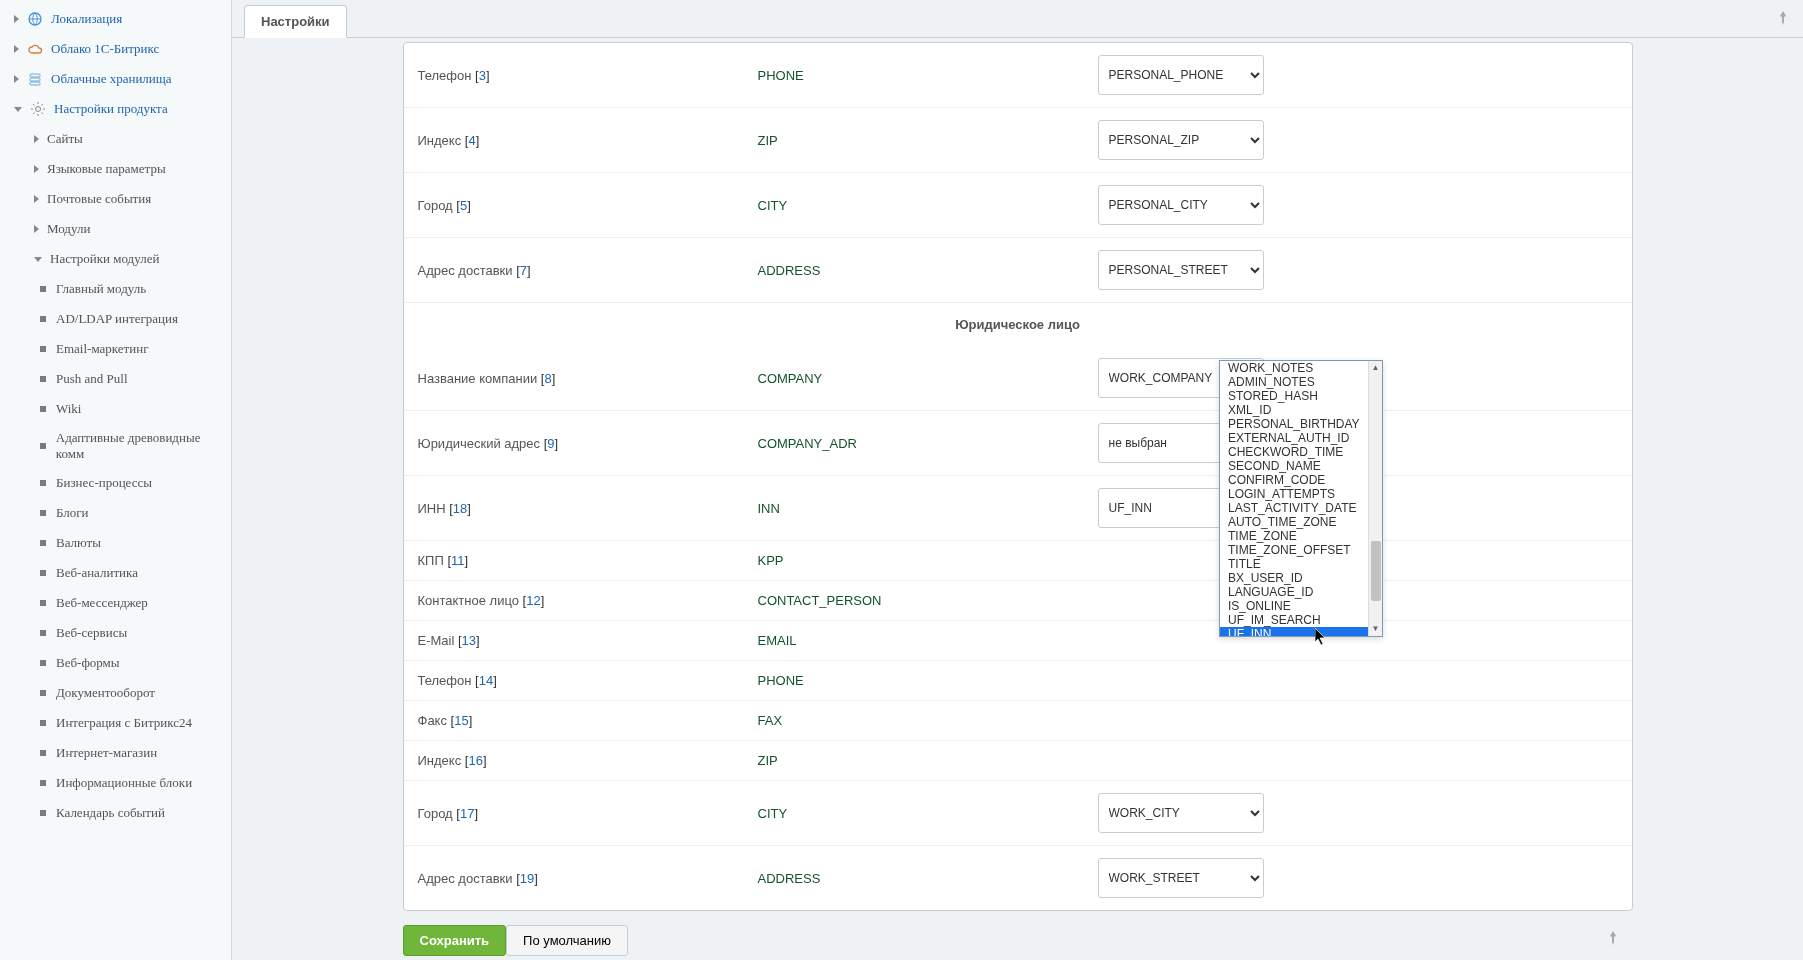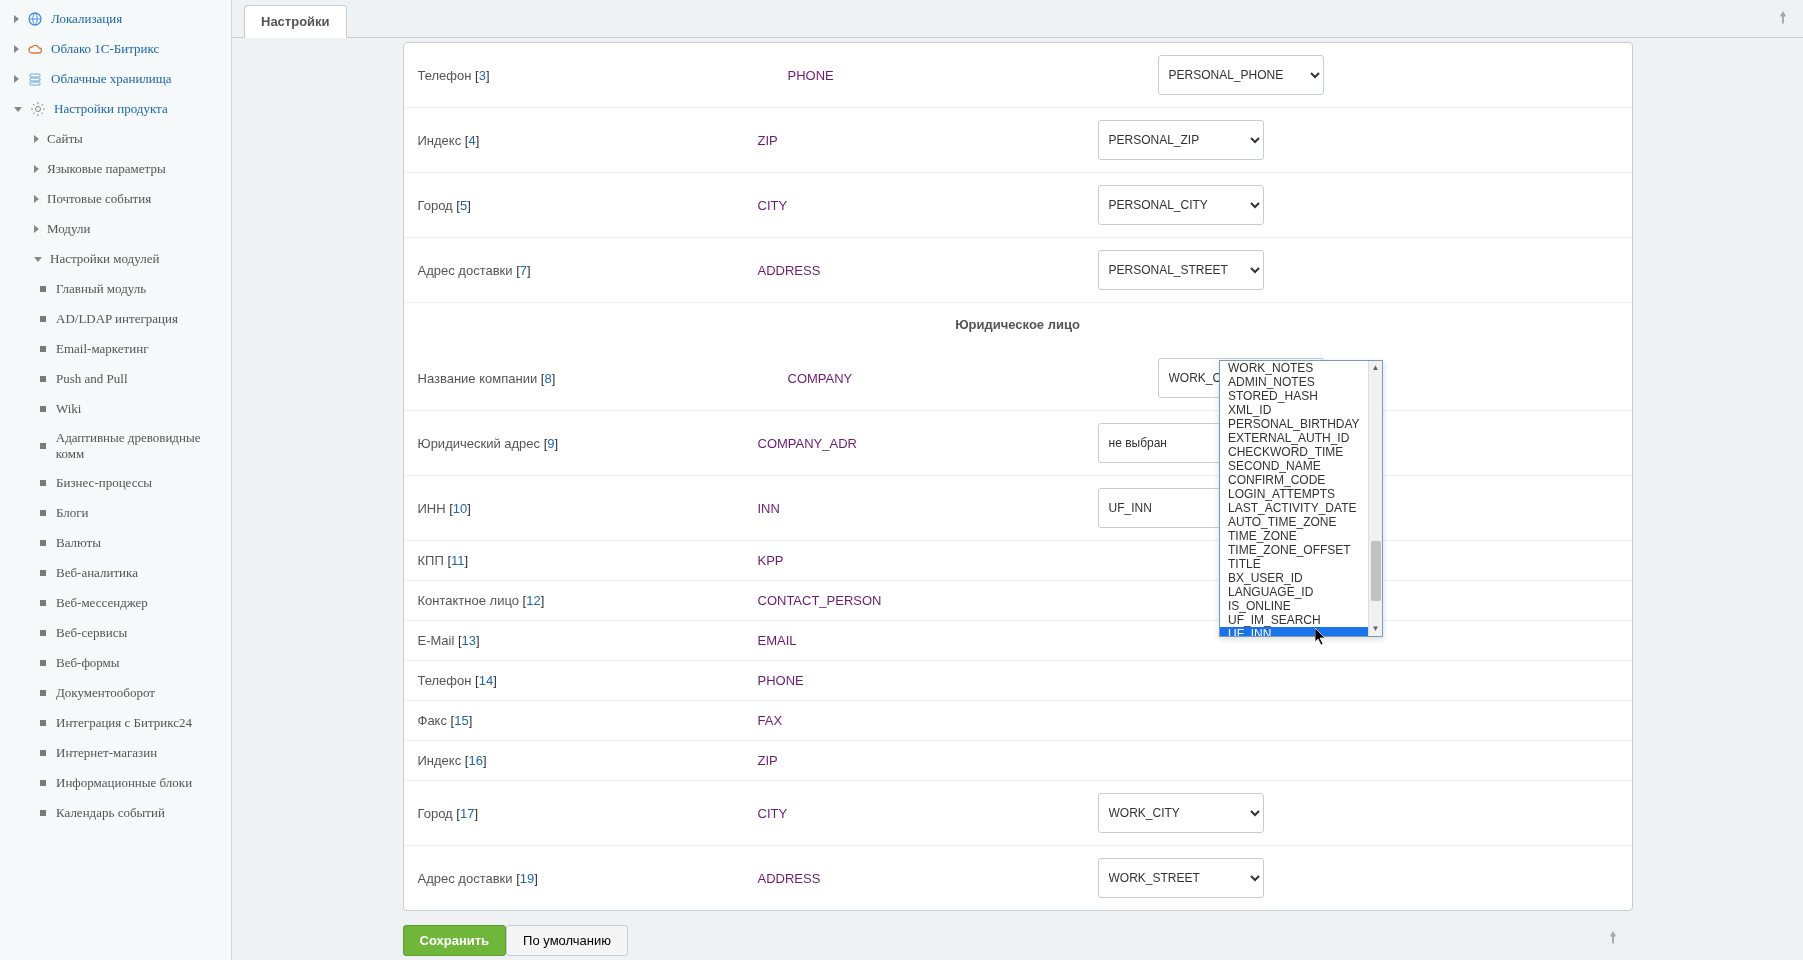--- a/index.html
+++ b/index.html
@@ -105,23 +105,23 @@
   margin: 0 auto;
   max-width: 1230px;
 }
 .row {
   display: flex;
   align-items: center;
   padding: 12px 14px;
   border-top: 1px solid #edeef0;
   position: relative;
 }
-.row:first-child { border-top: none; gap: 30px; }
+.row:first-child { border-top: none; }
 .col1 { width: 340px; }
-.col2 { width: 340px; color: #701a75; }
+.col2 { width: 340px; color: #14532d; }
 .col3 { flex: 1; }
 .num-link { color: #2067b0; text-decoration: none; }
 .section-header {
   text-align: center;
   font-weight: bold;
   color: #555;
   padding: 14px 0;
   border-top: 1px solid #edeef0;
 }
 select {
@@ -396,21 +396,21 @@
             <div class="col1"><span class="label-txt">Название компании </span>[<a href="#" class="num-link">8</a>]</div>
             <div class="col2">COMPANY</div>
             <div class="col3"><select><option>WORK_COMPANY</option></select></div>
           </div>
           <div class="row">
             <div class="col1"><span class="label-txt">Юридический адрес </span>[<a href="#" class="num-link">9</a>]</div>
             <div class="col2">COMPANY_ADR</div>
             <div class="col3"><select><option>не выбран</option></select></div>
           </div>
           <div class="row">
-            <div class="col1"><span class="label-txt">ИНН </span>[<a href="#" class="num-link">10</a>]</div>
+            <div class="col1"><span class="label-txt">ИНН </span>[<a href="#" class="num-link">18</a>]</div>
             <div class="col2">INN</div>
             <div class="col3"><select><option>UF_INN</option></select></div>
           </div>
           <div class="row">
             <div class="col1"><span class="label-txt">КПП </span>[<a href="#" class="num-link">11</a>]</div>
             <div class="col2">KPP</div>
             <div class="col3"></div>
           </div>
           <div class="row">
             <div class="col1"><span class="label-txt">Контактное лицо </span>[<a href="#" class="num-link">12</a>]</div>

